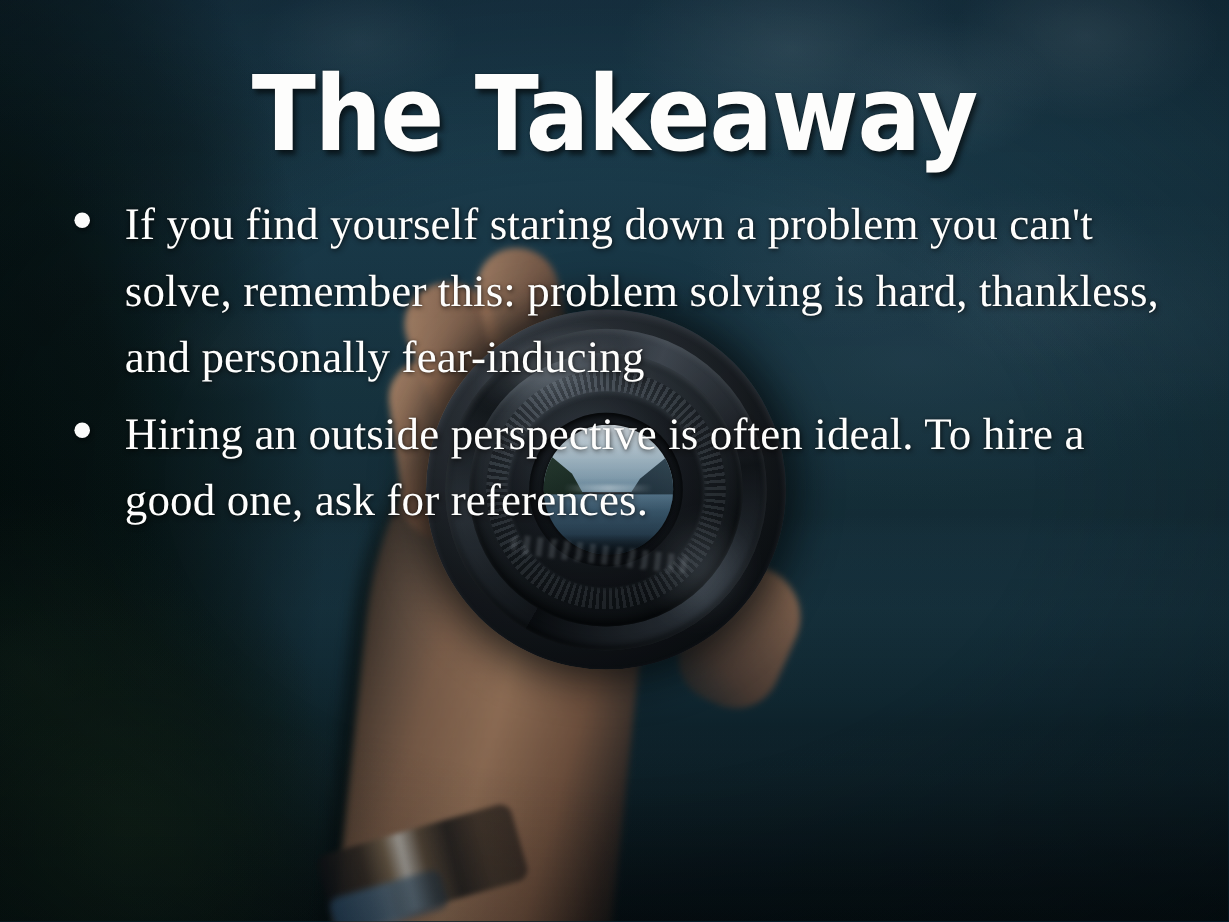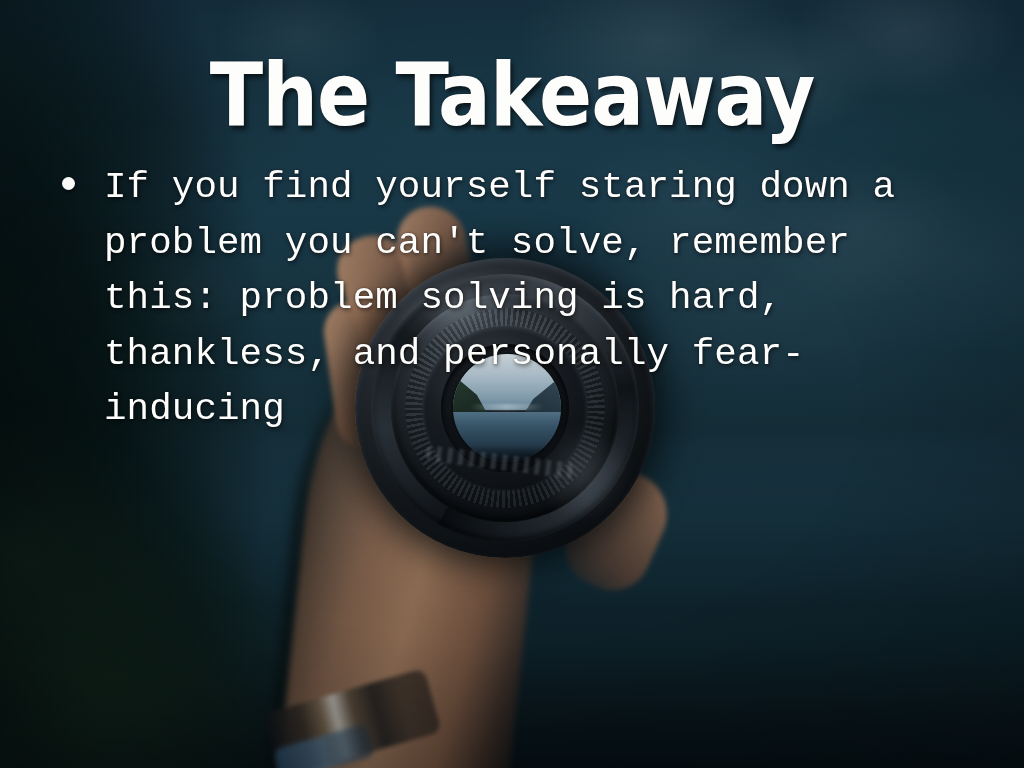--- a/index.html
+++ b/index.html
@@ -294,21 +294,21 @@
   }
   .bullet-dot i {
     display:block;
     width:13px; height:13px;
     border-radius:50%;
     background:#fbfbfa;
     box-shadow:1px 2px 3px rgba(0,0,0,.5);
   }
   .bullet-text {
     flex:1 1 auto;
-    font-family:Liberation Mono, monospace;
+    font-family:Liberation Serif, serif;
     font-weight:400;
     font-size:37.5px;
     line-height:55.5px;
     color:#fefefd;
     letter-spacing:.1px;
     text-shadow:1px 2px 4px rgba(0,0,0,.55), 0 0 2px rgba(0,0,0,.35);
   }
 </style>
 </head>
 <body>
@@ -364,18 +364,24 @@
 
     <ul class="bullets">
 
       <li class="bullet">
         <span class="bullet-dot">
             <i></i>
           </span>
         <span class="bullet-text">If you find yourself staring down a problem you can't solve, remember this: problem solving is hard, thankless, and personally fear-inducing</span>
       </li>
 
+      <li class="bullet">
+        <span class="bullet-dot">
+            <i></i>
+          </span>
+        <span class="bullet-text">Hiring an outside perspective is often ideal. To hire a good one, ask for references.</span>
+      </li>
 
 
     </ul>
   </div>
 
 </div>
 
 </body></html>

